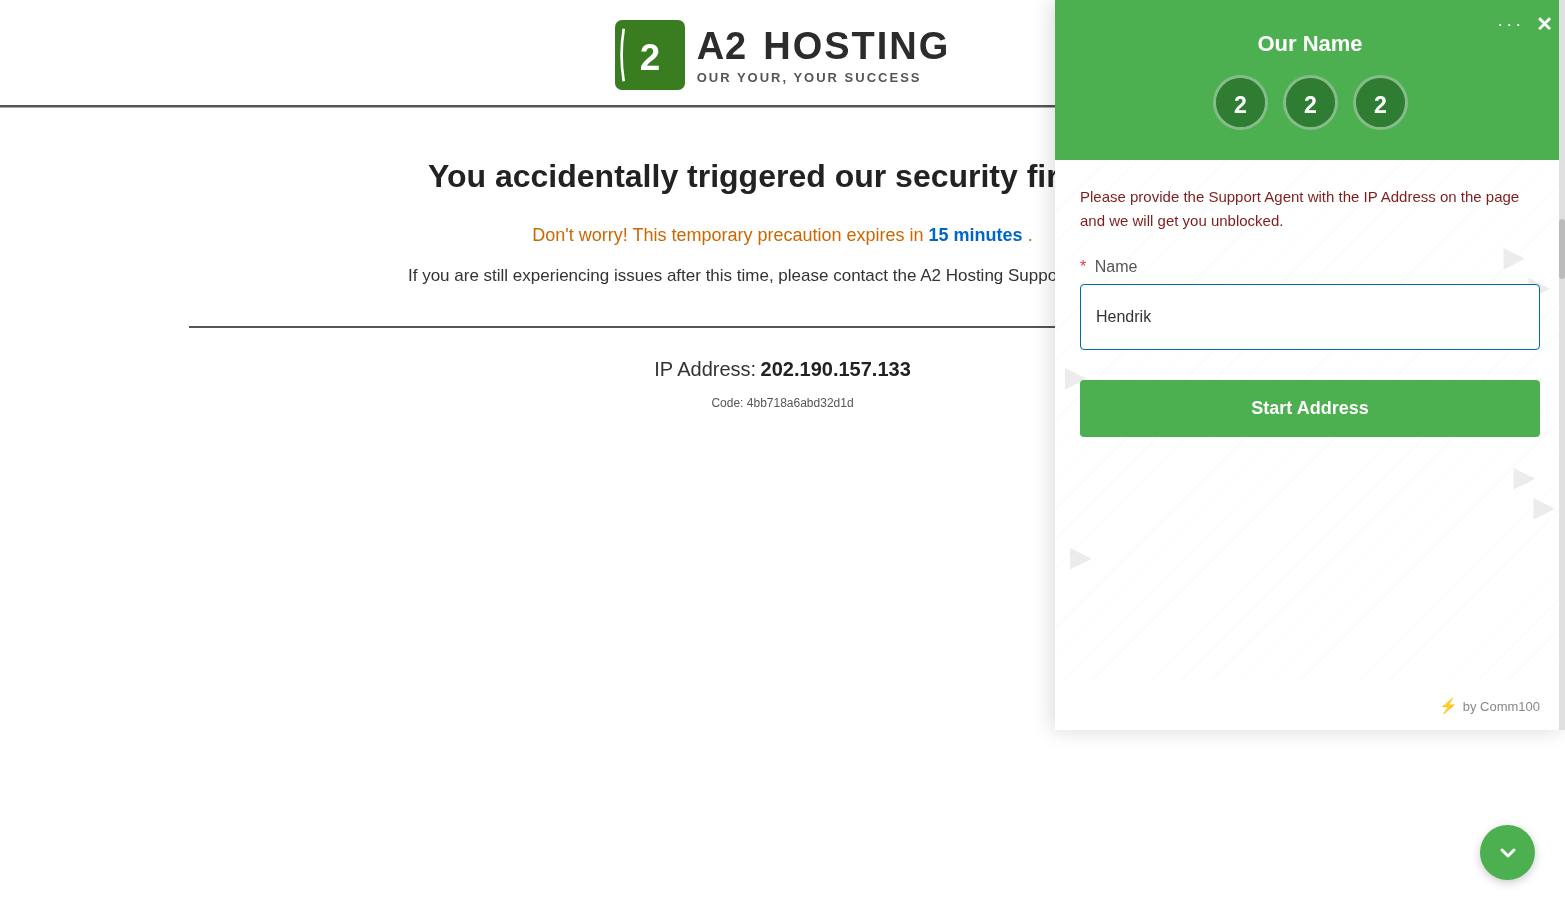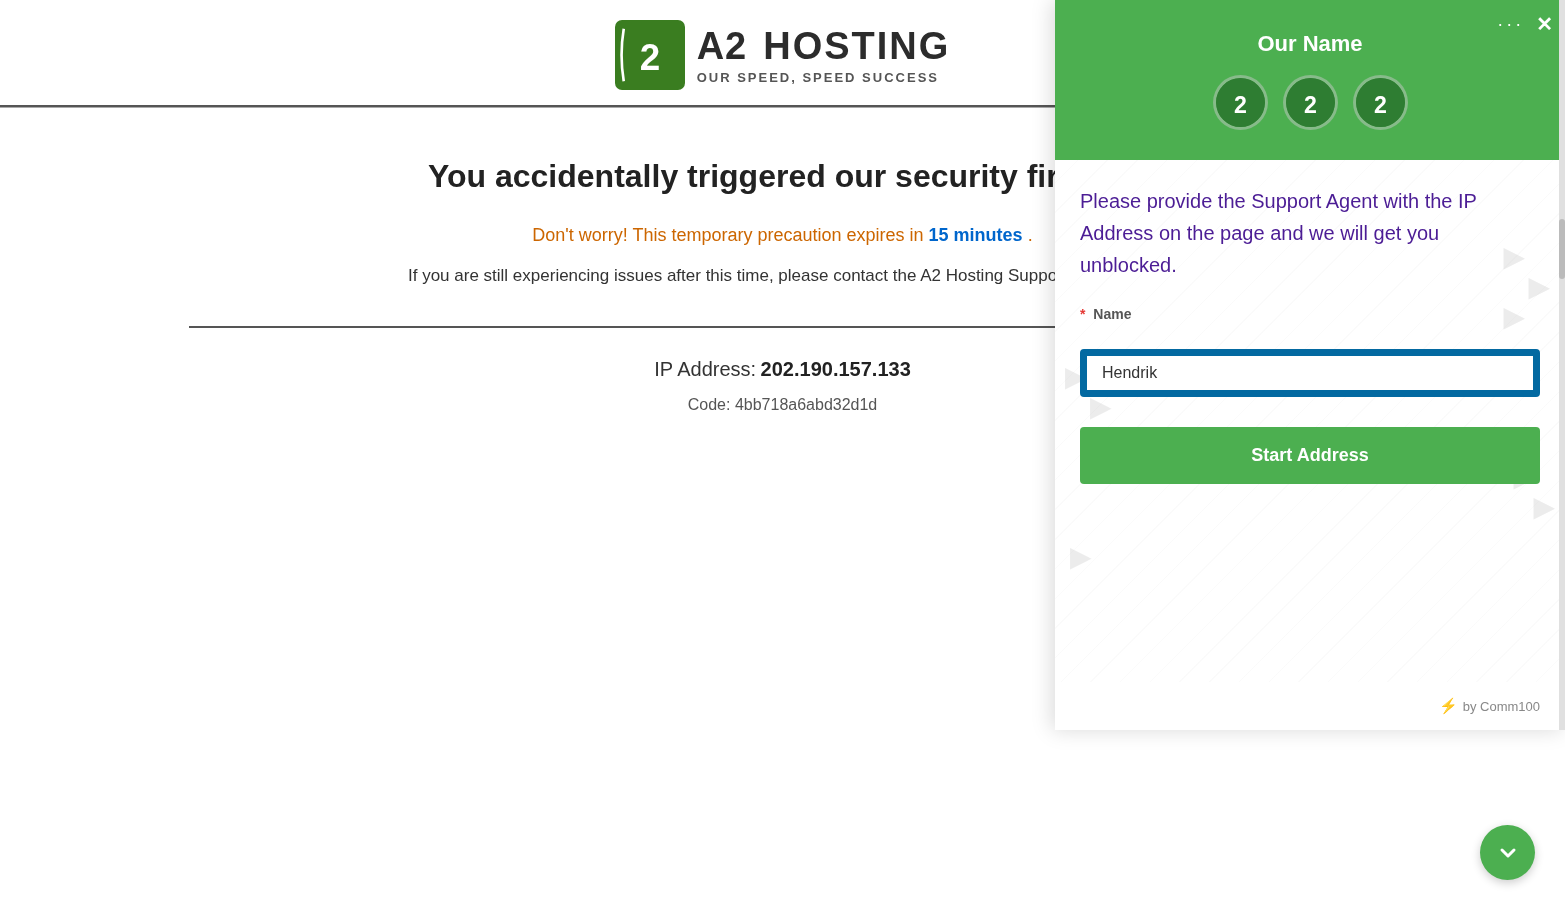--- a/index.html
+++ b/index.html
@@ -116,21 +116,21 @@
       color: #333;
     }
 
     .ip-value {
       font-size: 20px;
       font-weight: bold;
       color: #222;
     }
 
     .code-text {
-      font-size: 16px;
+      font-size: 12px;
       color: #555;
       margin-top: 15px;
     }
 
     
     .chat-widget {
       position: absolute;
       top: 0;
       right: 0;
       width: 510px;
@@ -216,51 +216,50 @@
         -45deg,
         transparent,
         transparent 20px,
         rgba(200,200,200,0.08) 20px,
         rgba(200,200,200,0.08) 21px
       );
       pointer-events: none;
     }
 
     .chat-intro-text {
-      font-size: 20px;
-      color: #4c1d95;
+      font-size: 15px;
+      color: #7f1d1d;
       line-height: 1.6;
       margin-bottom: 25px;
       position: relative;
     }
 
     .chat-field-label {
-      font-size: 14px;
+      font-size: 16px;
       color: #555;
       margin-bottom: 8px;
-      font-weight: 700;
+      font-weight: 400;
       position: relative;
     }
 
     .required-star {
       color: #e53935;
       margin-right: 4px;
     }
 
     .chat-input {
       width: 100%;
-      padding: 8px 15px;
-      border: 7px solid #0369a1;
+      padding: 23px 15px;
+      border: 1px solid #0369a1;
       border-radius: 4px;
       font-size: 16px;
       color: #333;
       margin-bottom: 20px;
       outline: none;
       position: relative;
-      margin-top: 19px;
     }
 
     .start-chatting-btn {
       width: 100%;
       padding: 18px;
       background: #4caf50;
       color: #fff;
       border: none;
       border-radius: 4px;
       font-size: 18px;
@@ -350,21 +349,21 @@
       <svg class="logo-icon" viewBox="0 0 80 80" xmlns="http://www.w3.org/2000/svg">
         <rect width="80" height="80" rx="8" fill="#3a7d20"></rect>
         <text x="50%" y="58%" dominant-baseline="middle" text-anchor="middle" fill="white" font-size="42" font-weight="900" font-family="Arial">2</text>
         <path d="M10 10 Q5 40 10 70" stroke="white" stroke-width="3" fill="none"></path>
       </svg>
       <div class="logo-text-container">
         <div style="display:flex; align-items:baseline; gap:16px;">
           <span class="logo-a2">A2</span>
           <span class="logo-hosting">HOSTING</span>
         </div>
-        <span class="logo-tagline">OUR SPEED, SPEED SUCCESS</span>
+        <span class="logo-tagline">OUR YOUR, YOUR SUCCESS</span>
       </div>
     </div>
   </div>
 
   <hr class="separator-line">
 
   <div class="main-content">
     <h1 class="firewall-title">You accidentally triggered our security firewall</h1>
 
     <p class="warning-text">

